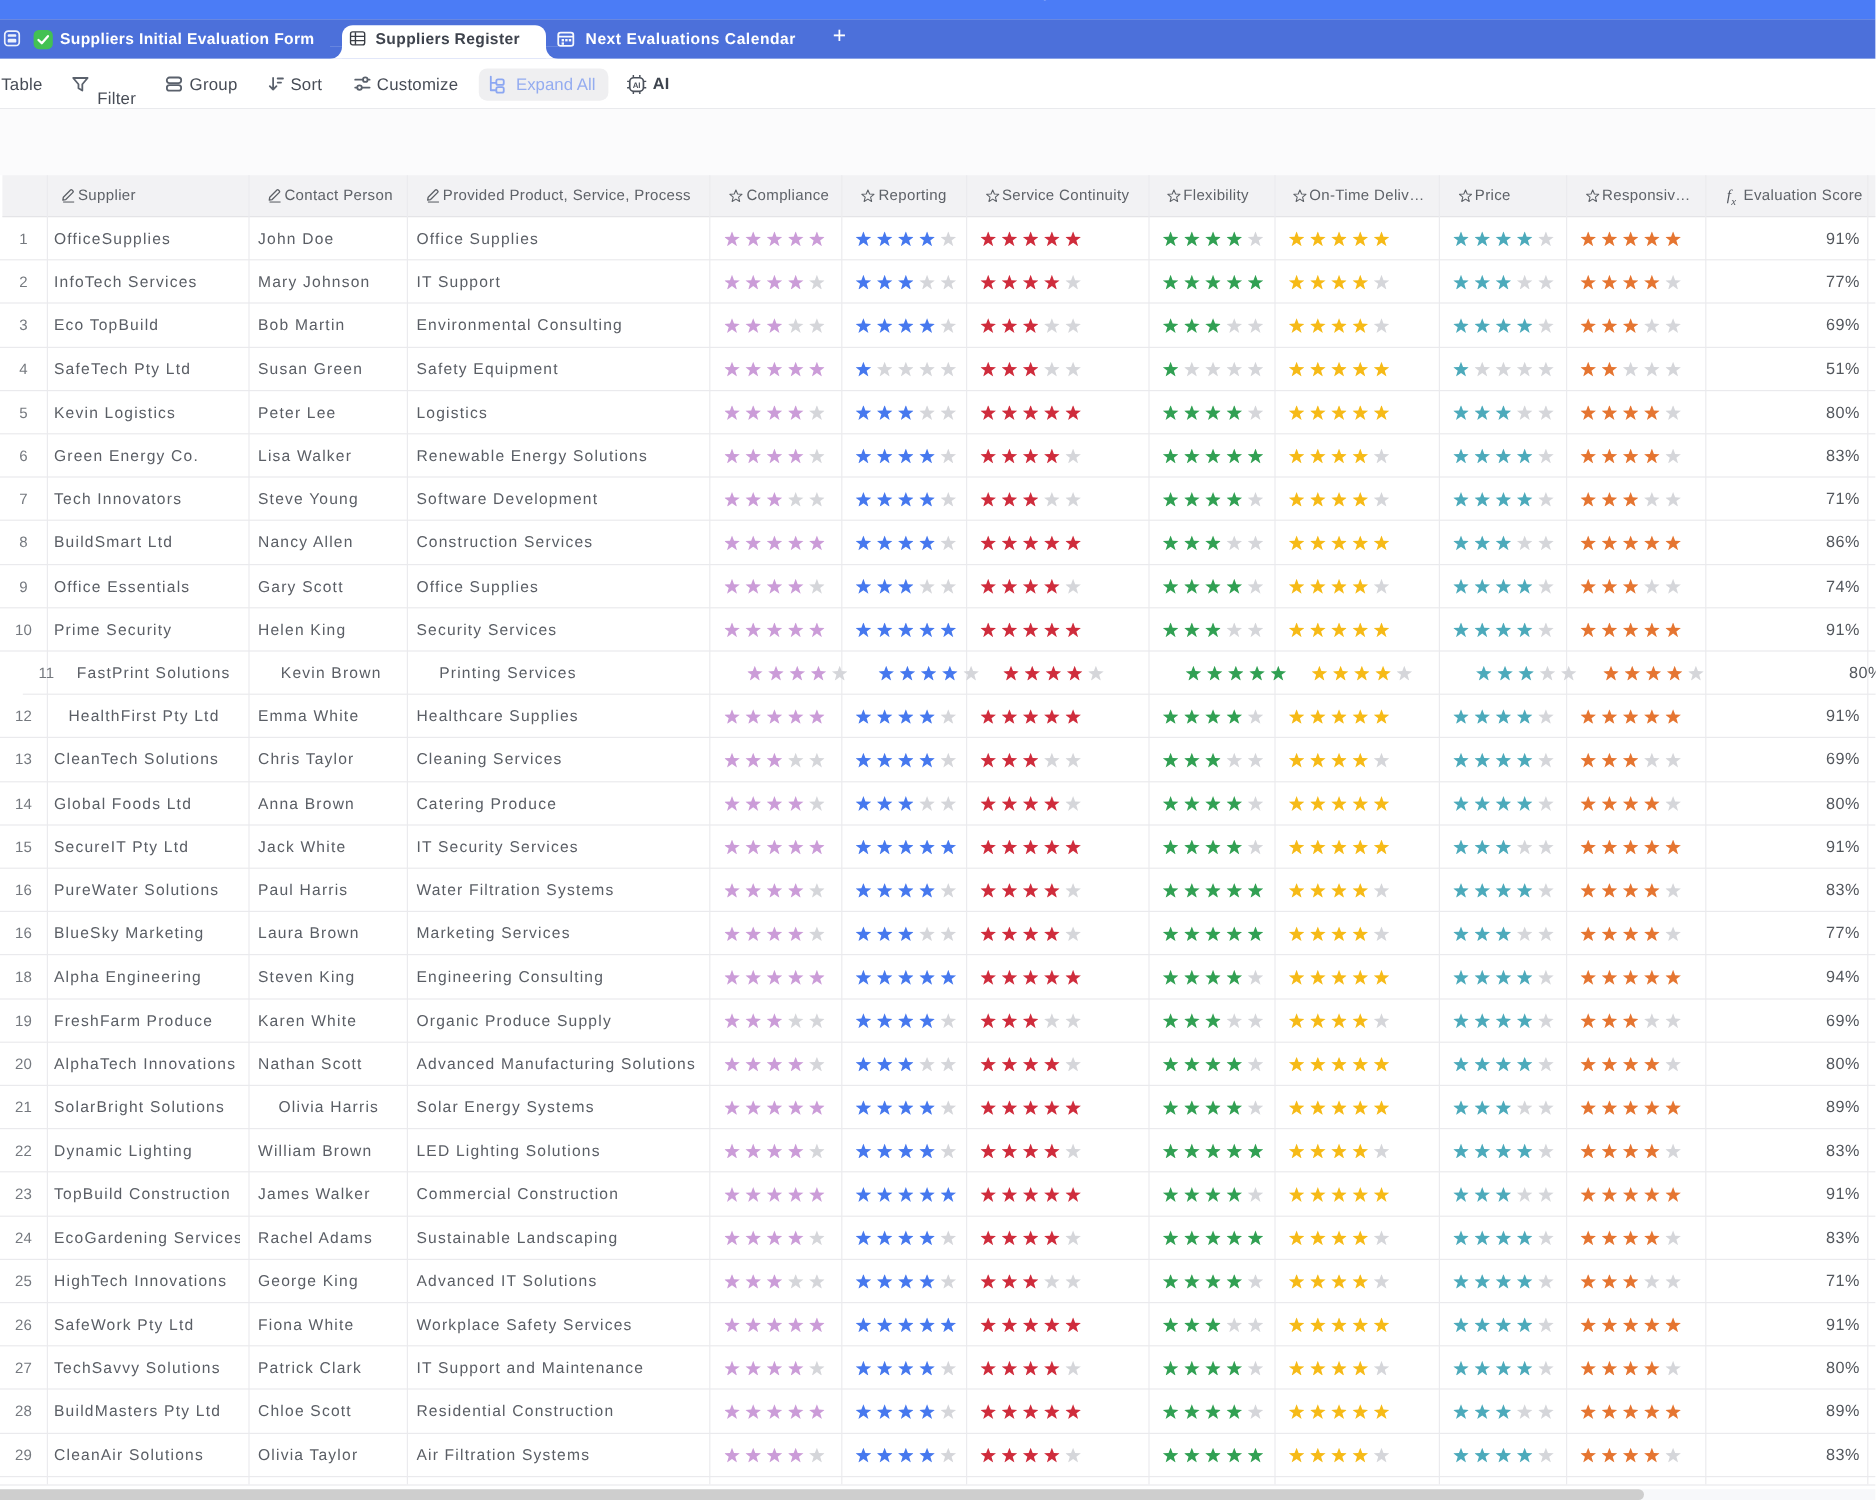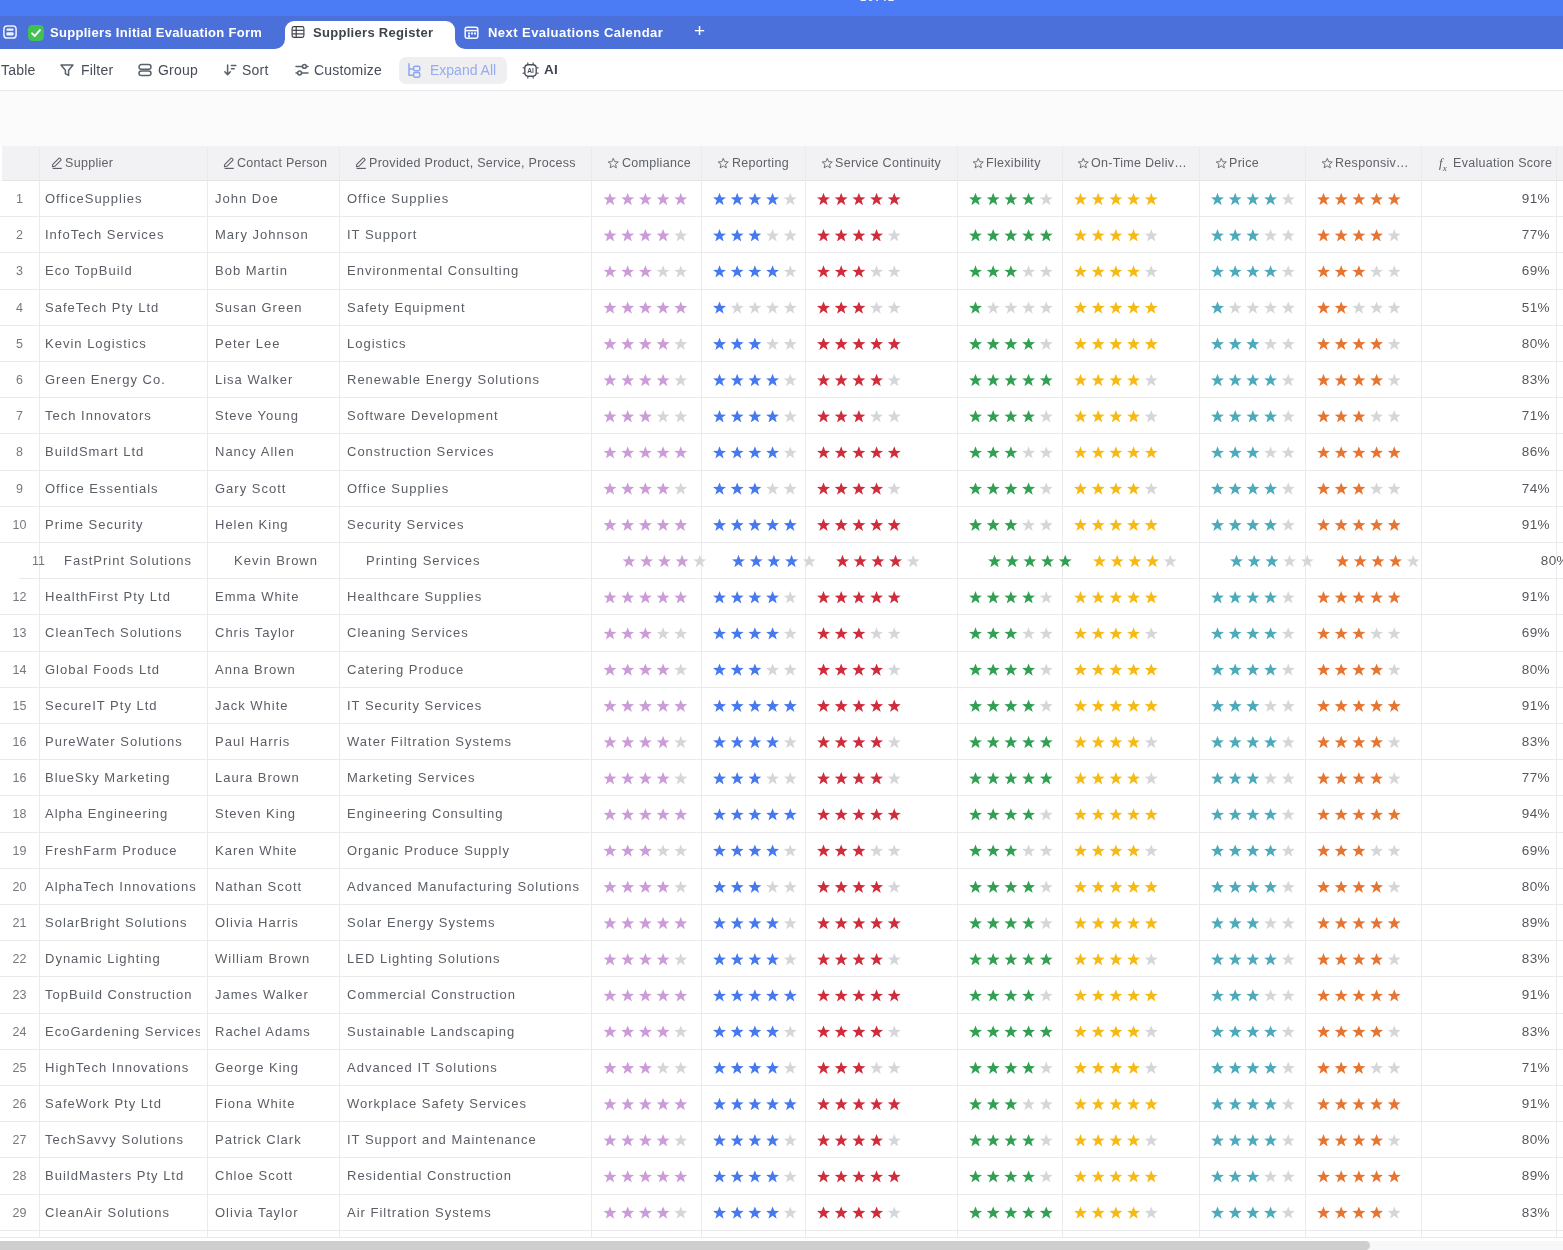--- a/index.html
+++ b/index.html
@@ -112,21 +112,21 @@
     <div class="tabtxt" id="tab3txt">Next Evaluations Calendar</div>
     <div id="plus">+</div>
   </div>
   <div id="toolbar">
     <div class="tbtxt" style="left:1px;">Table</div>
     <div class="tbico" style="left:59px;">
         <svg width="16" height="16" viewBox="0 0 16 16">
           <path d="M2 3 H14 L9.6 8.2 V13.4 L6.4 11.6 V8.2 Z" fill="none" stroke="#5a616c" stroke-width="1.5" stroke-linejoin="round"></path>
         </svg>
       </div>
-    <div class="tbtxt" style="left:81px;">Filter</div>
+    <div class="tbtxt" style="left:81px;margin-top:12px;">Filter</div>
     <div class="tbico" style="left:137px;">
         <svg width="16" height="16" viewBox="0 0 16 16">
           <rect x="2" y="2.6" width="12" height="4.6" rx="2.3" fill="none" stroke="#5a616c" stroke-width="1.5"></rect>
           <rect x="2" y="9" width="12" height="4.6" rx="2.3" fill="none" stroke="#5a616c" stroke-width="1.5"></rect>
         </svg>
       </div>
     <div class="tbtxt" style="left:158px;">Group</div>
     <div class="tbico" style="left:222px;">
         <svg width="16" height="16" viewBox="0 0 16 16">
           <path d="M5.6 3 V12.6 M5.6 12.6 L2.8 9.8 M5.6 12.6 L8.4 9.8" fill="none" stroke="#5a616c" stroke-width="1.5" stroke-linecap="round" stroke-linejoin="round"></path>
@@ -862,21 +862,21 @@
           <i class="st o"></i>
           <i class="st o"></i>
           <i class="st o"></i>
           <i class="st o"></i>
           <i class="st e"></i>
         </div>
         <div class="score">80%</div>
       </div>
 <div class="row" style="top:433.2px;">
         <div class="num">12</div>
-        <div class="tc" style="left:45px;width:155px;">HealthFirst Pty Ltd</div>
+        <div class="tc" style="left:57px;width:155px;">HealthFirst Pty Ltd</div>
         <div class="tc" style="left:215px;width:118px;">Emma White</div>
         <div class="tc" style="left:347px;width:238px;">Healthcare Supplies</div>
         <div class="sc" style="left:603.5px;width:95px;">
           <i class="st c"></i>
           <i class="st c"></i>
           <i class="st c"></i>
           <i class="st c"></i>
           <i class="st c"></i>
         </div>
         <div class="sc" style="left:713px;width:95px;">
@@ -1367,21 +1367,21 @@
           <i class="st o"></i>
           <i class="st o"></i>
           <i class="st o"></i>
           <i class="st e"></i>
         </div>
         <div class="score">80%</div>
       </div>
 <div class="row" style="top:759.0px;">
         <div class="num">21</div>
         <div class="tc" style="left:45px;width:155px;">SolarBright Solutions</div>
-        <div class="tc" style="left:215px;width:118px;">Olivia Harris</div>
+        <div class="tc" style="left:215px;width:118px;text-align:center;">Olivia Harris</div>
         <div class="tc" style="left:347px;width:238px;">Solar Energy Systems</div>
         <div class="sc" style="left:603.5px;width:95px;">
           <i class="st c"></i>
           <i class="st c"></i>
           <i class="st c"></i>
           <i class="st c"></i>
           <i class="st c"></i>
         </div>
         <div class="sc" style="left:713px;width:95px;">
           <i class="st b"></i>

